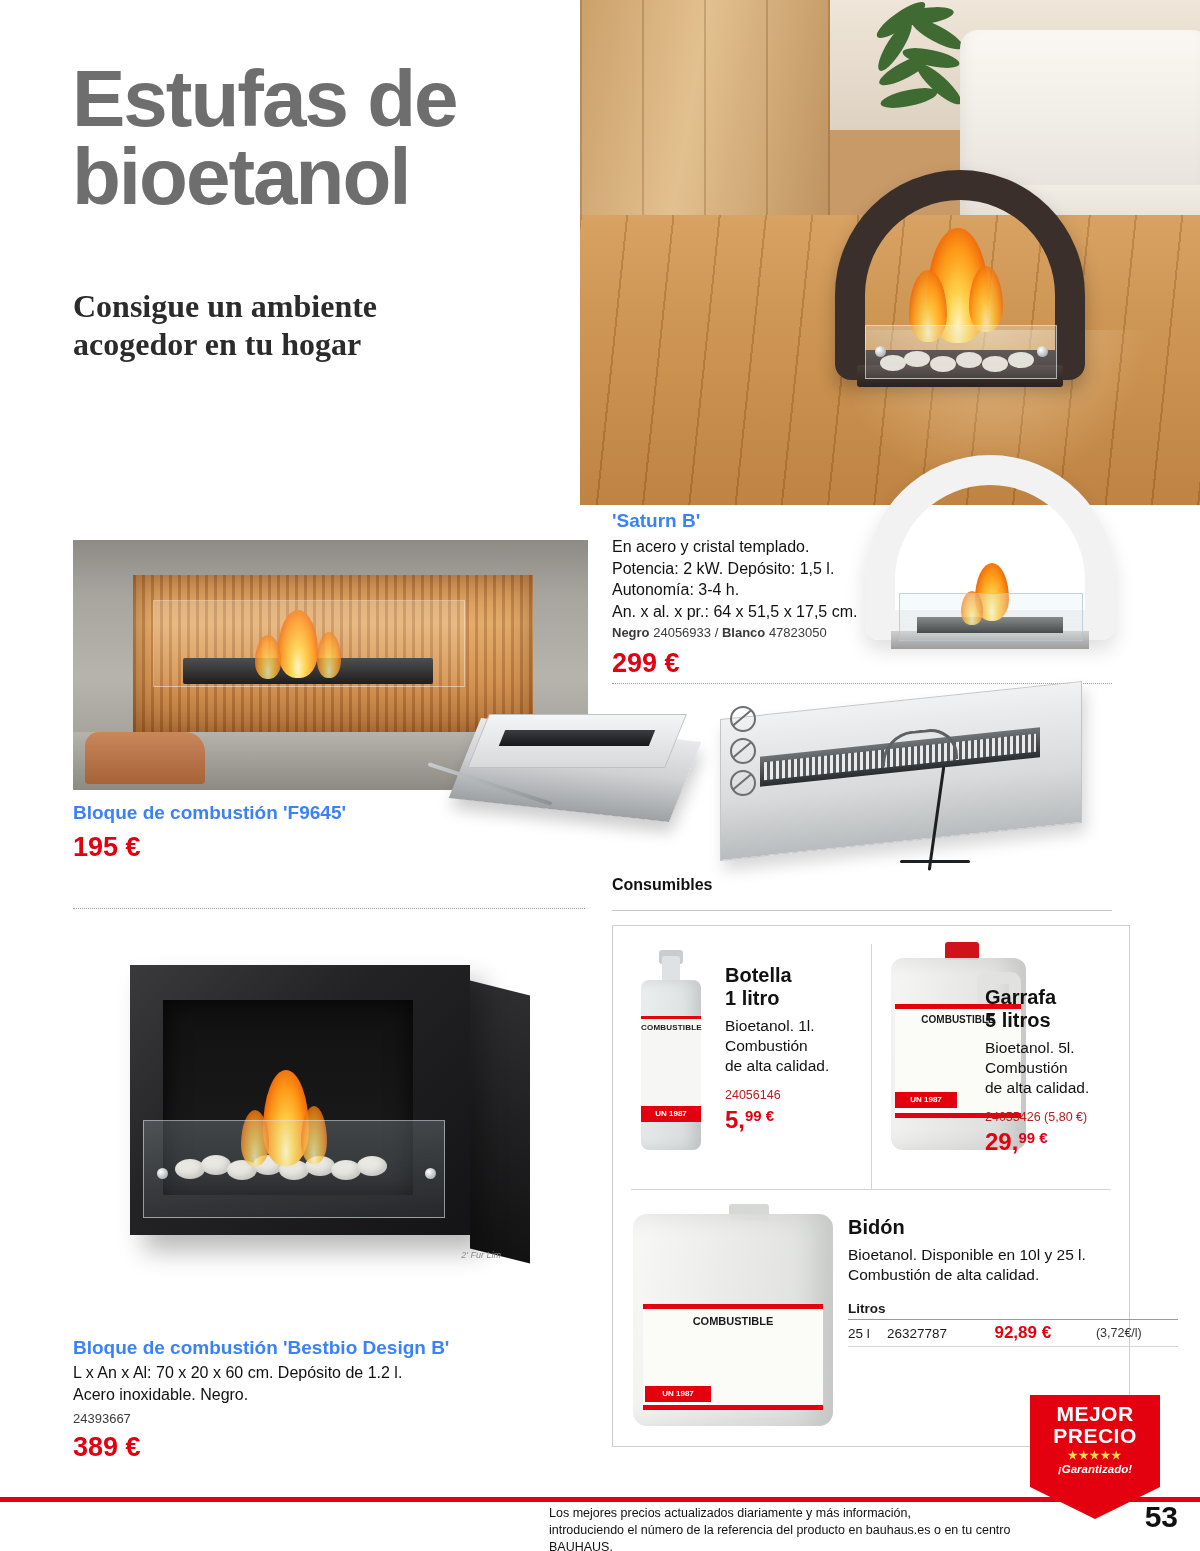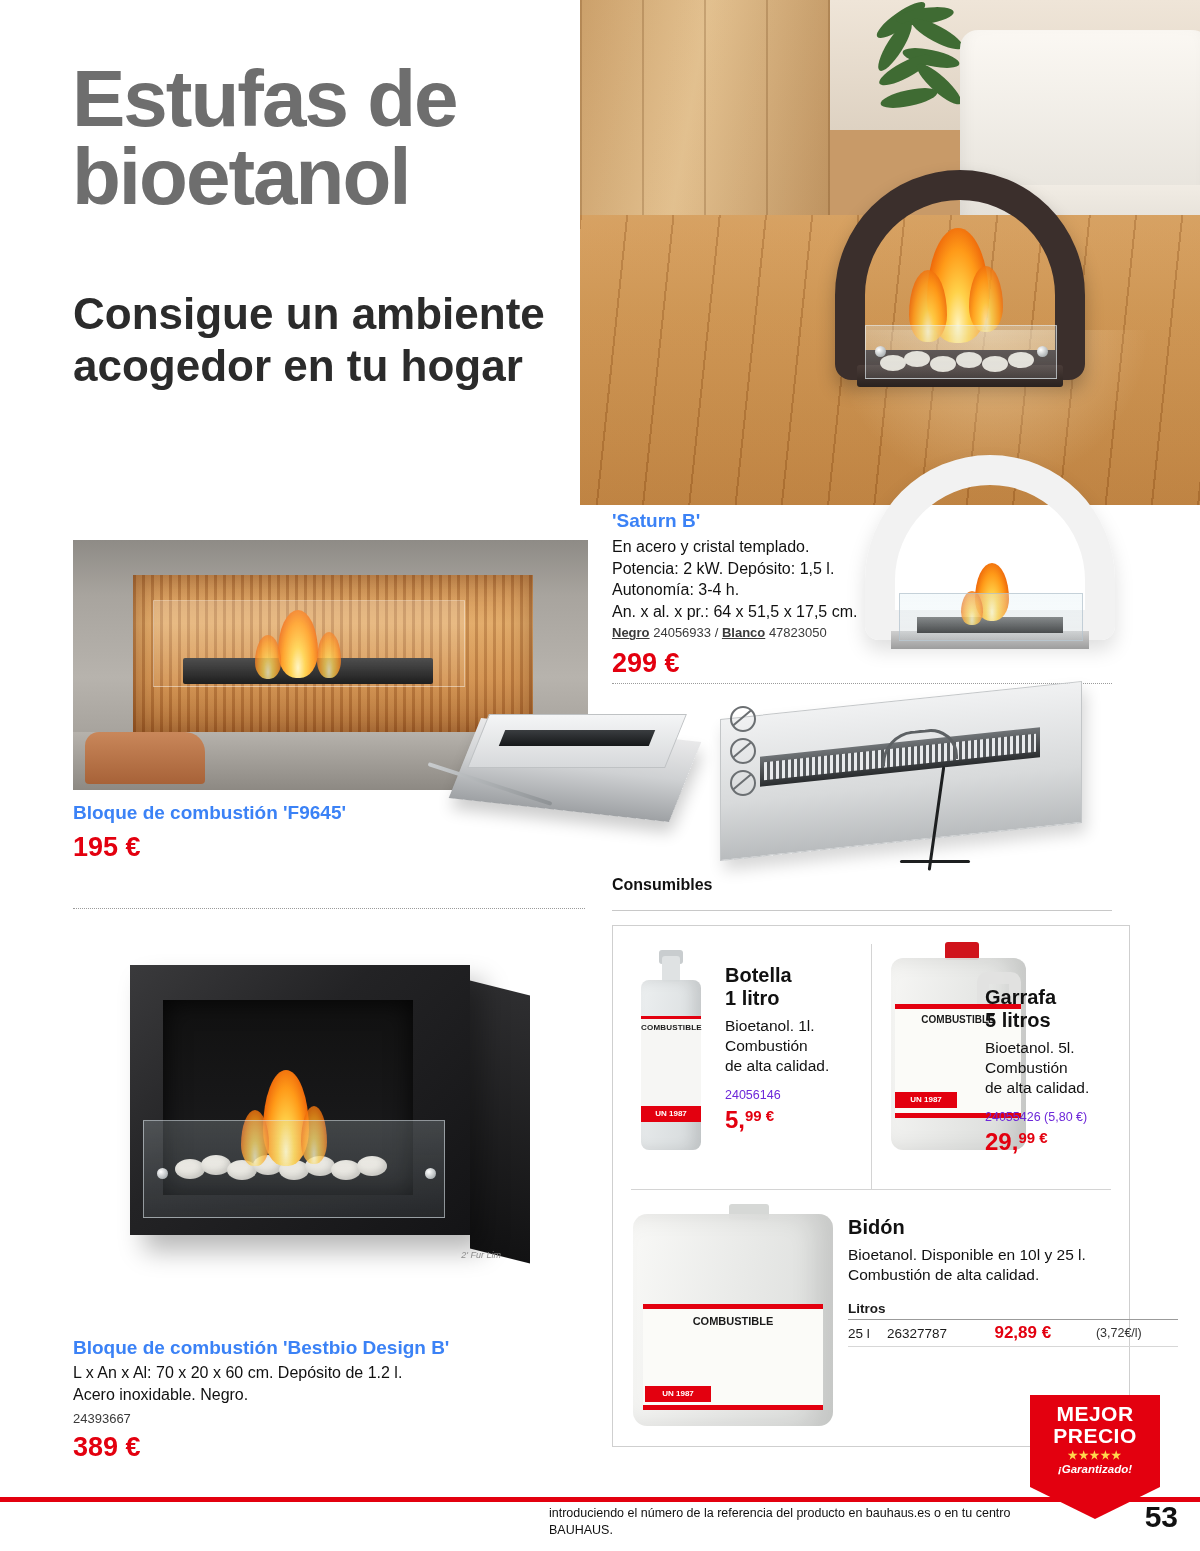--- a/index.html
+++ b/index.html
@@ -16,45 +16,46 @@
     overflow: hidden;
   }
   .page {
     position: relative;
     width: 1200px;
     height: 1551px;
   }
 
   
   .abs { position: absolute; }
-  .bold { font-weight: bold; text-decoration: underline; }
+  .bold { font-weight: bold; }
   .hr-thin { border: 0; border-top: 1px dotted #9b9b9b; margin: 0; }
   .hr-solid { border: 0; border-top: 1px solid #c8c8c8; margin: 0; }
 
   
   .headline {
     position: absolute;
     left: 72px;
     top: 60px;
     width: 500px;
     font-size: 80px;
     line-height: 0.98;
     font-weight: bold;
     color: #6e6e6e;
     letter-spacing: -2px;
   }
   .subhead {
     position: absolute;
     left: 73px;
     top: 288px;
     width: 500px;
-    font-size: 44px;
+    font-size: 32px;
     line-height: 1.18;
     font-weight: bold;
     color: #2b2b2b;
+    font-family: Liberation Serif, serif;
   }
   .intro {
     position: absolute;
     left: 73px;
     top: 400px;
     width: 470px;
     font-size: 18.5px;
     line-height: 1.45;
     color: #1a1a1a;
   }
@@ -360,21 +361,21 @@
   .j10-body{position:absolute;left:0;top:10px;width:200px;height:212px;
     background: linear-gradient(100deg, rgba(248,248,246,.97), rgba(214,216,214,.9));
     border-radius:14px; box-shadow: inset -18px 0 26px rgba(0,0,0,.10);}
   .j10-cap{position:absolute;left:96px;top:0;width:40px;height:16px;background:#d6d8d6;border-radius:3px;}
   .j10-label{position:absolute;left:10px;top:100px;width:180px;height:96px;background:#fbfbf8;border-top:5px solid #e3000f;border-bottom:5px solid #e3000f;}
   .j10-label b{display:block;font-size:11px;text-align:center;margin-top:6px;}
   .j10-un{position:absolute;left:12px;top:182px;width:66px;height:16px;background:#e3000f;color:#fff;font-size:8px;text-align:center;line-height:16px;font-weight:bold;}
 
   .cons-name { font-size:20px; font-weight:bold; line-height:1.15; color:#111; }
   .cons-desc { font-size:15.5px; line-height:1.3; color:#111; margin-top:6px; }
-  .cons-ref { font-size:12.5px; color:#6d28d9; margin-top:12px; }
+  .cons-ref { font-size:12.5px; color:#b91c1c; margin-top:12px; }
   .cons-price { font-size:24px; font-weight:bold; color:#e3000f; margin-top:4px; }
   .cons-price sup { font-size:15px; vertical-align: baseline; position: relative; top:-7px; }
 
   table.litros {
     border-collapse: collapse; font-size: 13.5px; width: 330px;
   }
   table.litros th {
     text-align:left; font-weight:bold; font-size:13.5px; padding: 2px 0 3px 0;
     border-bottom: 1px solid #9b9b9b;
   }
@@ -654,17 +655,18 @@
       <div class="badge-line1">MEJOR</div>
       <div class="badge-line2">PRECIO</div>
       <div class="badge-stars">★★★★★</div>
       <div class="badge-line3">¡Garantizado!</div>
     </div>
     <div class="badge-arrow"></div>
   </div>
 
   <div class="footer-bar"></div>
   <div class="footer-text">
+    <div>Los mejores precios actualizados diariamente y más información,</div>
     <div>introduciendo el número de la referencia del producto en bauhaus.es o en tu centro BAUHAUS.</div>
   </div>
   <div class="page-num">53</div>
 
 </div>
 
 </body></html>

